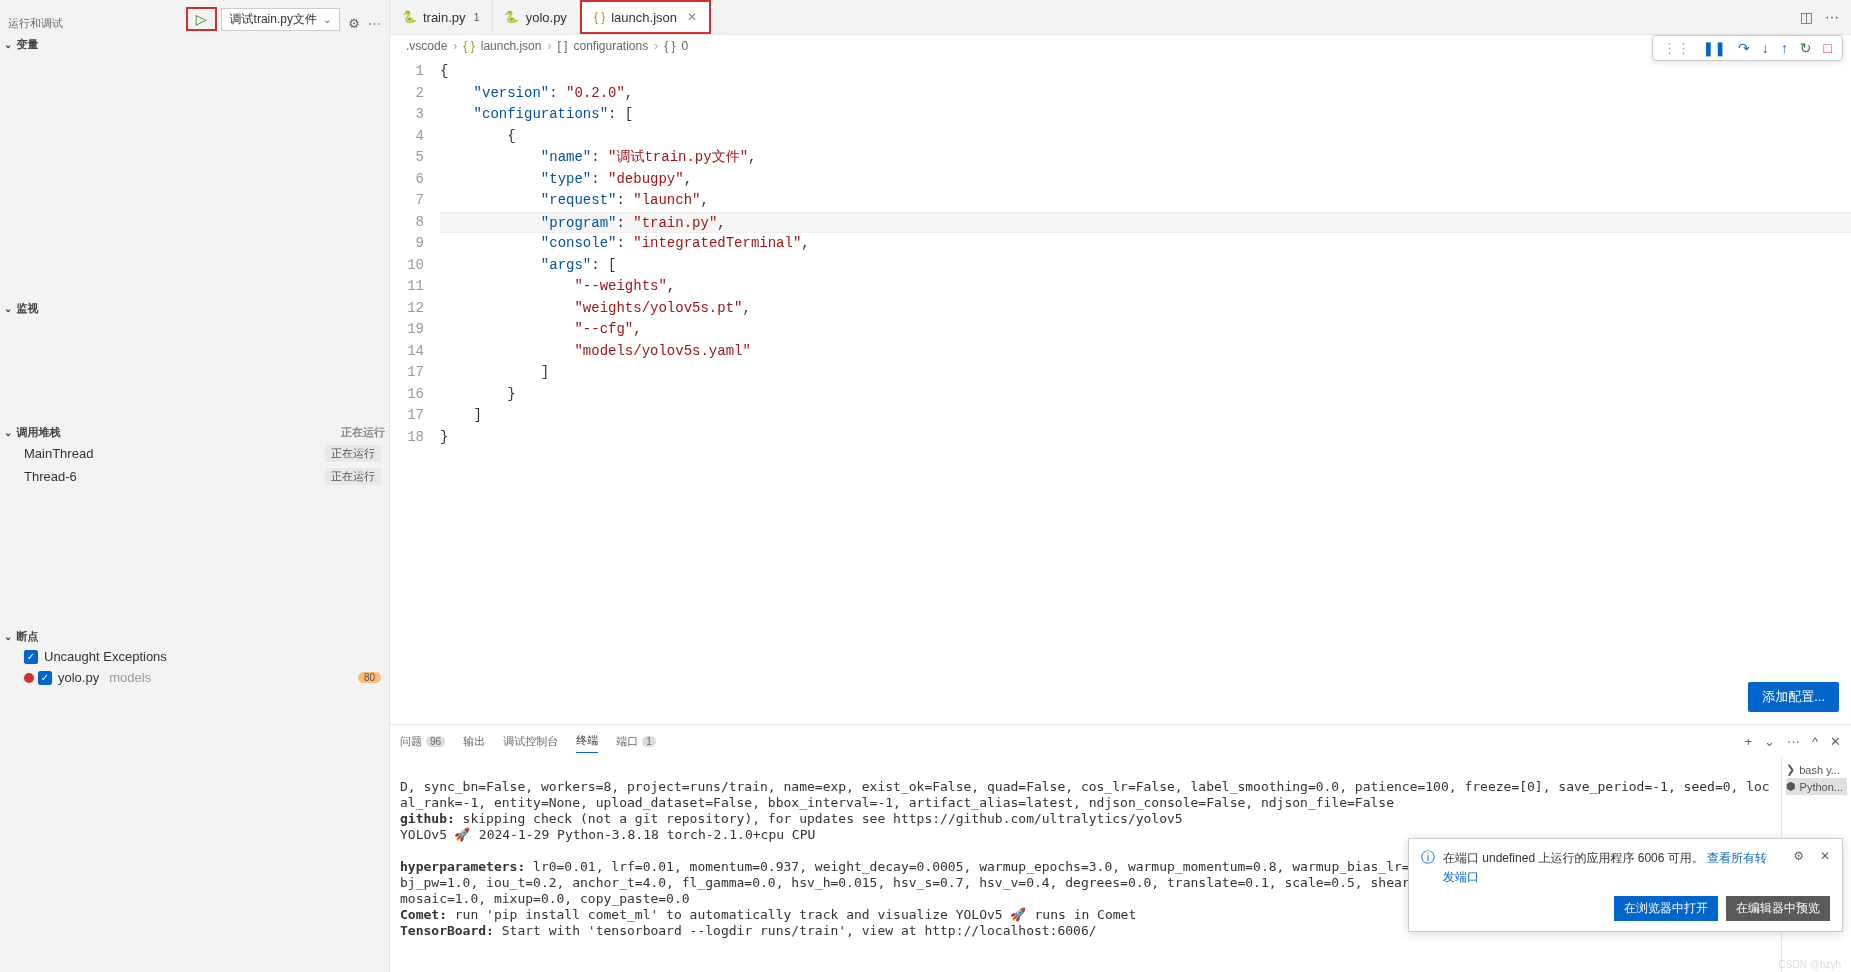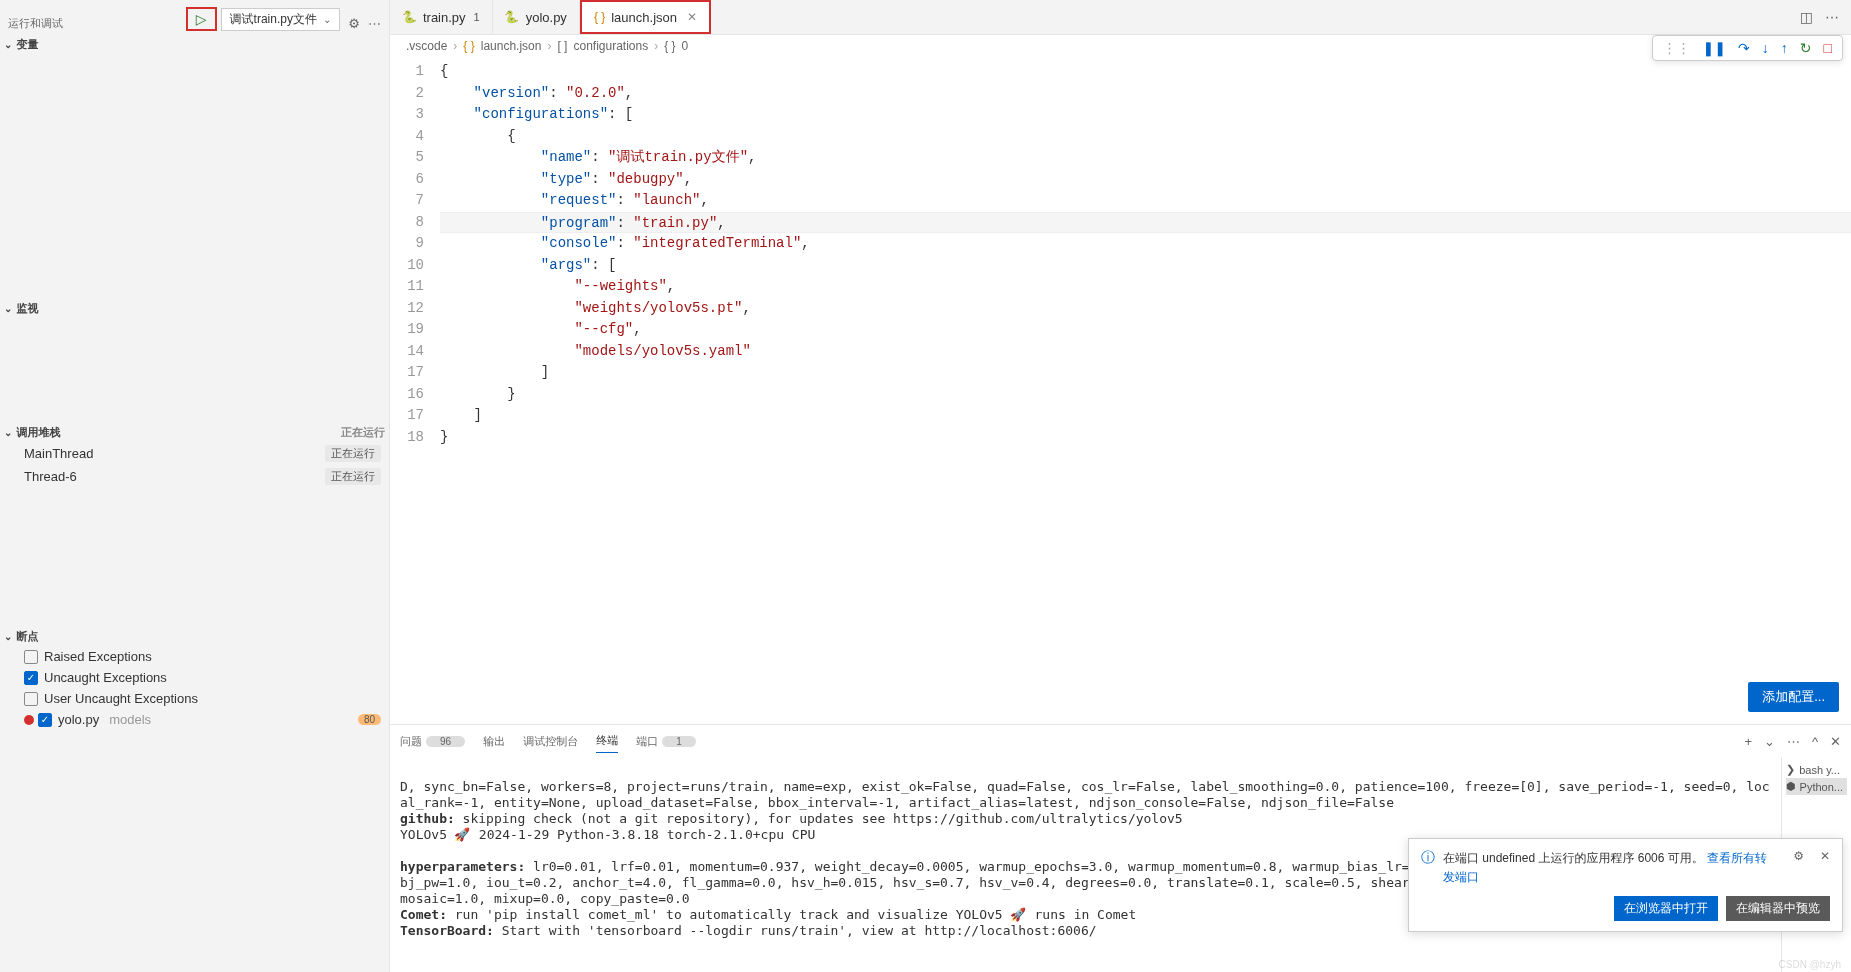--- a/index.html
+++ b/index.html
@@ -77,21 +77,21 @@
     .tok-key { color: #0451a5; }
     .tok-string { color: #a31515; }
     
     .add-config-btn { position: absolute; right: 12px; bottom: 12px; background: #0066cc; color: #fff; border: none; padding: 6px 14px; font-size: 13px; cursor: pointer; border-radius: 2px; }
     
     
     .bottom-panel { height: 248px; border-top: 1px solid #e5e5e5; display: flex; flex-direction: column; }
     .panel-tabs { display: flex; align-items: center; padding: 4px 10px; gap: 18px; height: 32px; text-align: right; }
     .panel-tab { font-size: 11px; color: #666; cursor: pointer; display: flex; align-items: center; gap: 4px; padding: 4px 0; }
     .panel-tab.active { color: #333; border-bottom: 1px solid #0066cc; }
-    .panel-tab .cnt { background: #ddd; border-radius: 8px; padding: 0 14px; font-size: 10px; }
+    .panel-tab .cnt { background: #ddd; border-radius: 8px; padding: 0 4px; font-size: 10px; }
     .panel-tabs-right { margin-left: auto; display: flex; gap: 12px; color: #666; }
     .panel-tabs-right span { cursor: pointer; }
     
     .panel-body { flex: 1; display: flex; overflow: hidden; }
     .terminal-content { flex: 1; padding: 6px 10px; font-family: "Consolas", monospace; font-size: 13px; line-height: 16px; color: #333; overflow: hidden; white-space: pre-wrap; word-break: break-all; }
     .term-bold { font-weight: bold; }
     .term-hyper { font-weight: bold; color: #333; }
     
     .terminal-side { width: 70px; border-left: 1px solid #e5e5e5; padding: 4px; font-size: 11px; }
     .term-side-item { display: flex; align-items: center; gap: 4px; padding: 2px 0; color: #555; cursor: pointer; }
@@ -157,30 +157,22 @@
       <span class="status badge">正在运行</span>
     </div>
   </div>
 
   <div class="section-header">
     <span class="chev">⌄</span>
     <span>断点</span>
   </div>
   <div class="section-content section-breakpoints">
     <div class="breakpoint-row">
-      <span class="checkbox"></span>
-      <span>Raised Exceptions</span>
-    </div>
-    <div class="breakpoint-row">
       <span class="checkbox checked">✓</span>
       <span>Uncaught Exceptions</span>
-    </div>
-    <div class="breakpoint-row">
-      <span class="checkbox"></span>
-      <span>User Uncaught Exceptions</span>
     </div>
     <div class="breakpoint-row">
       <span class="bp-red-dot"></span>
       <span class="checkbox checked">✓</span>
       <span>yolo.py</span>
       <span class="bp-gray">models</span>
       <span class="bp-count">80</span>
     </div>
   </div>
 </div>

